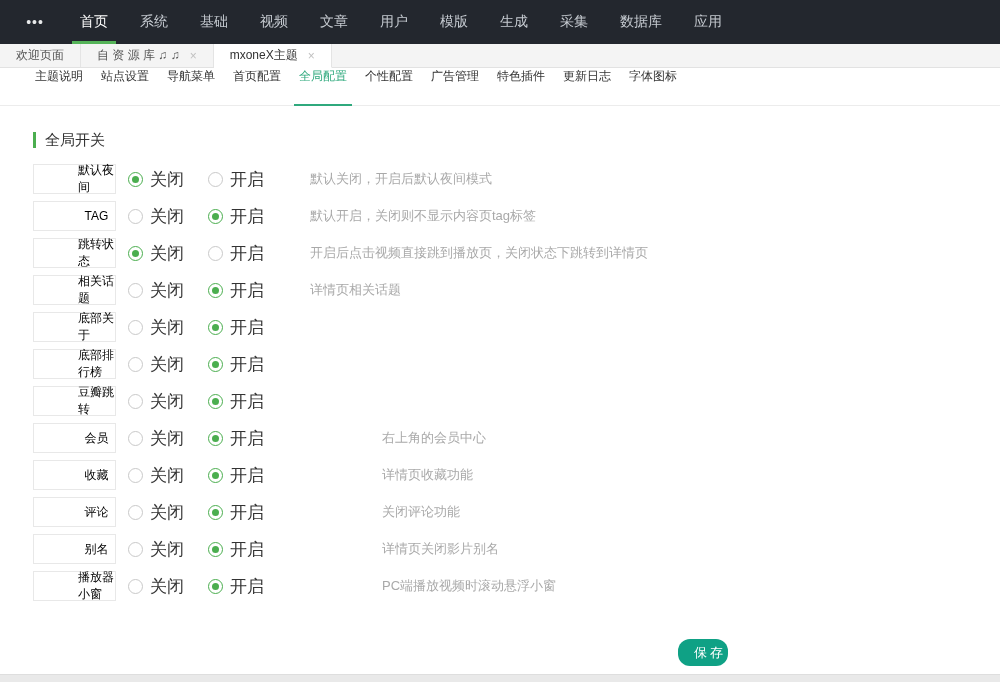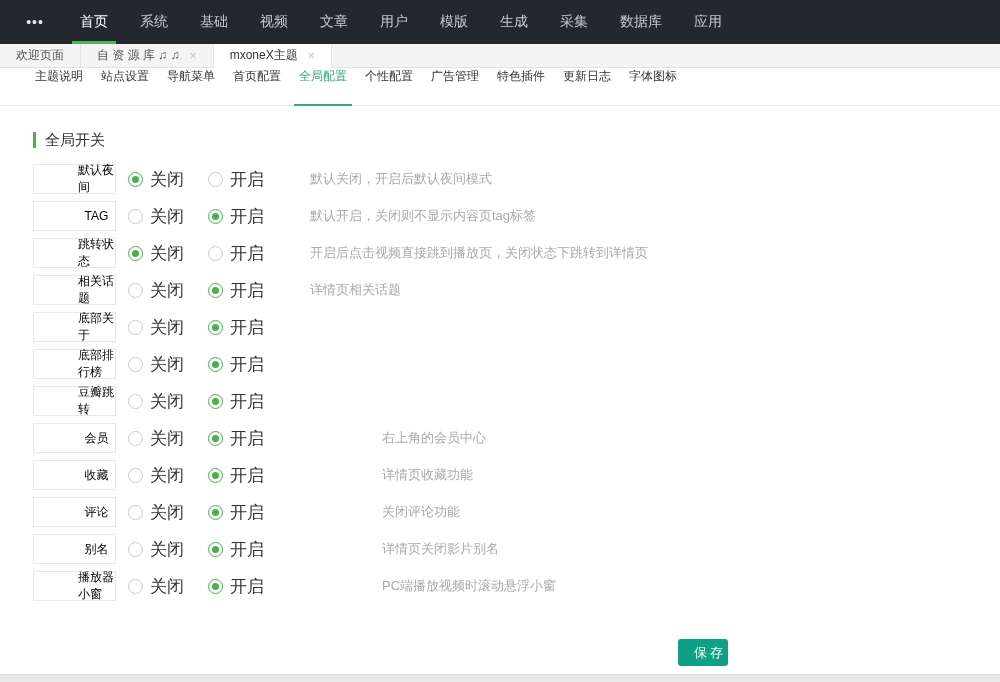--- a/index.html
+++ b/index.html
@@ -88,21 +88,21 @@
   .radio-opt.selected .circ::after {
     content: ""; position: absolute; left: 3px; top: 3px;
     width: 7px; height: 7px; border-radius: 50%; background: #4bae4f;
   }
   .radio-opt .radio-label { font-size: 17px; color: #333; margin-left: 7px; }
   .row-desc { font-size: 13px; color: #a9a9a9; margin-left: 34px; white-space: nowrap; }
   .row-desc.wide { margin-left: 106px; }
 
   .save-btn {
     margin: 30px 0 0 645px;
-    width: 50px; height: 27px; border: none; border-radius: 3px;
+    width: 50px; height: 27px; border: none; border-radius: 12px;
     background: #0fa185; color: #ffffff; font-size: 13px; letter-spacing: 3px;
     padding-left: 14px;
     cursor: pointer; font-family: inherit; text-align: center;
   }
 
   .bottom-strip {
     position: fixed; left: 0; right: 0; bottom: 0; height: 8px;
     background: #e9e9e9; border-top: 1px solid #dedede;
   }
 </style>

